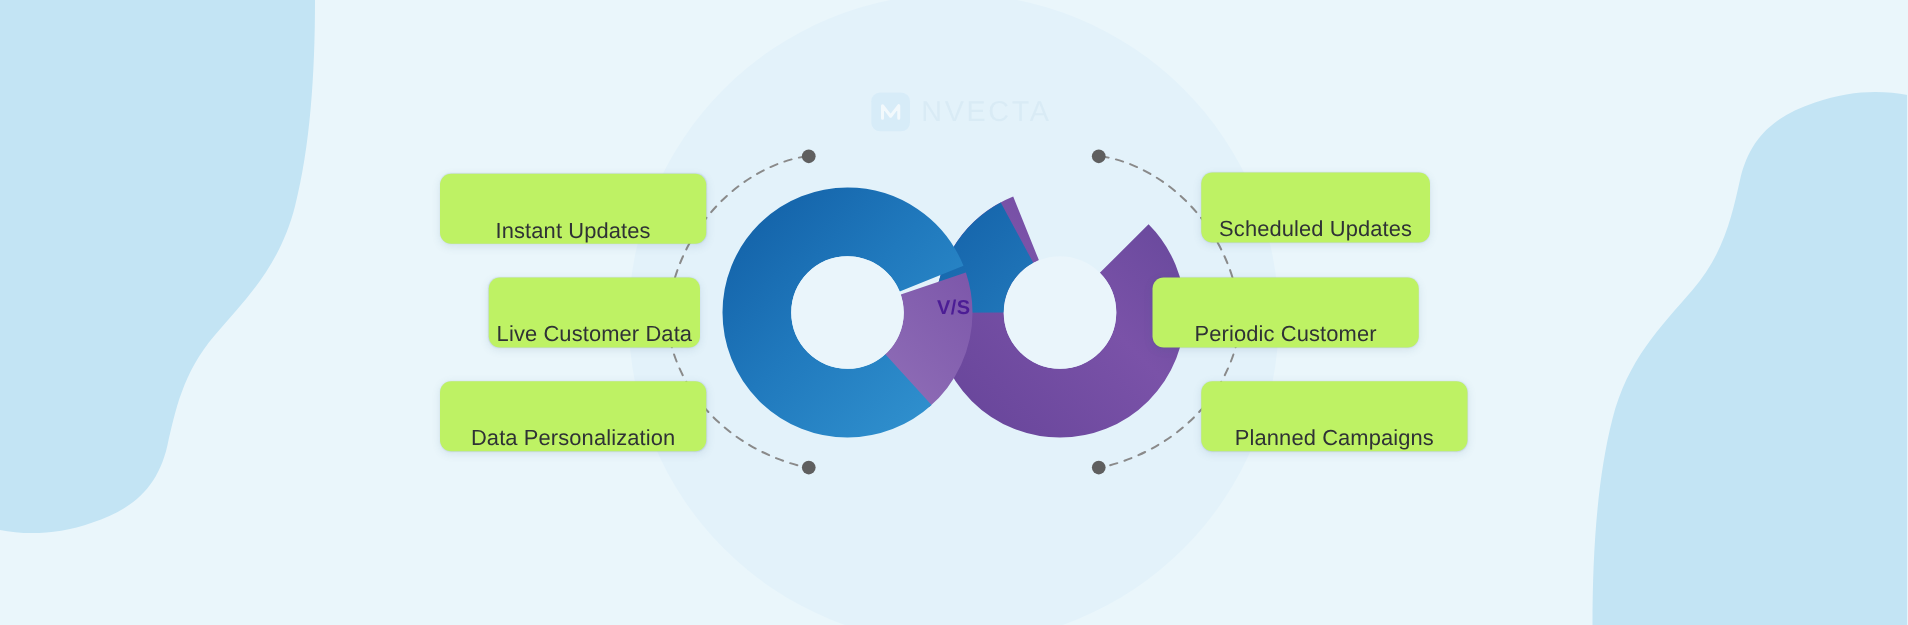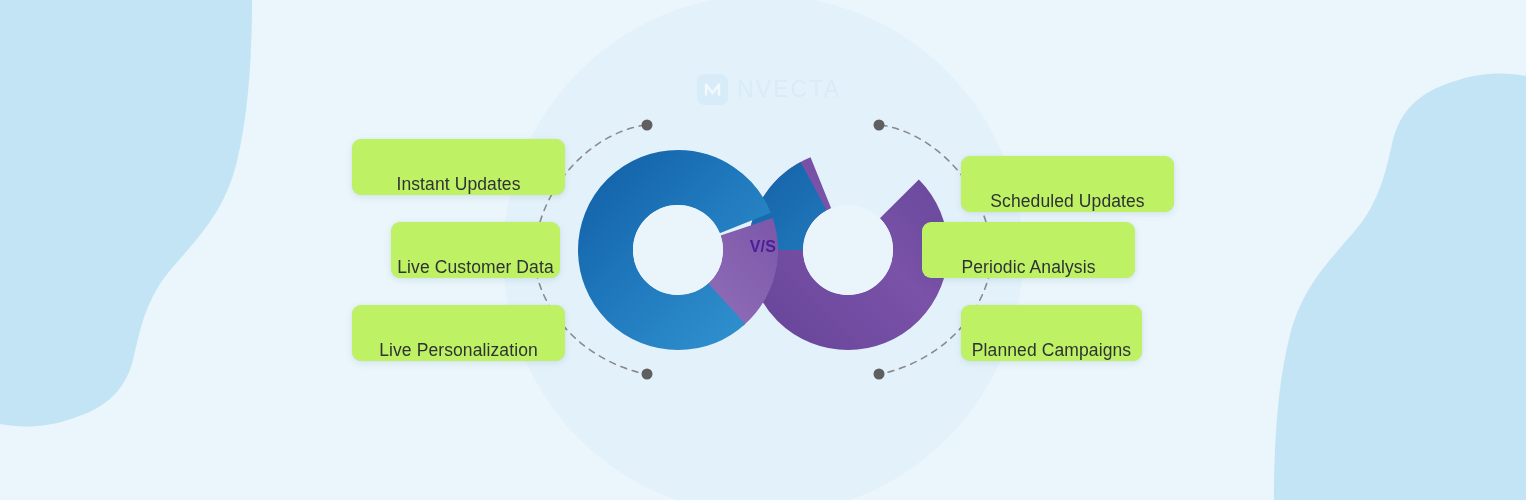--- a/index.html
+++ b/index.html
@@ -84,23 +84,23 @@
     font-size: 17.5px;
     color: #2f3235;
     font-weight: 400;
     letter-spacing: 0.1px;
   }
 
   .card.l1 { left: 352px; top: 139px; width: 213px; }
   .card.l2 { left: 391px; top: 222px; width: 169px; }
   .card.l3 { left: 352px; top: 305px; width: 213px; }
 
-  .card.r1 { left: 961px; top: 156px; width: 213px; }
+  .card.r1 { left: 961px; top: 138px; width: 183px; }
   .card.r2 { left: 922px; top: 222px; width: 213px; }
-  .card.r3 { left: 961px; top: 305px; width: 181px; }
+  .card.r3 { left: 961px; top: 305px; width: 213px; }
   #label-left  { left: 608px; top: 228px; width: 140px; }
   #label-right { left: 778px; top: 228px; width: 140px; }
 
   #vs-label {
     position: absolute;
     left: 733px;
     top: 238px;
     width: 60px;
     text-align: center;
     font-size: 16px;
@@ -207,26 +207,26 @@
 
   <div id="vs-label">V/S</div>
 
   <div class="card l1">
     <span>Instant Updates</span>
   </div>
   <div class="card l2">
     <span>Live Customer Data</span>
   </div>
   <div class="card l3">
-    <span>Live Personalization</span>
+    <span>Data Personalization</span>
   </div>
 
   <div class="card r1">
     <span>Scheduled Updates</span>
   </div>
   <div class="card r2">
-    <span>Periodic Analysis</span>
+    <span>Periodic Customer</span>
   </div>
   <div class="card r3">
     <span>Planned Campaigns</span>
   </div>
 
 </div>
 
 </body></html>

